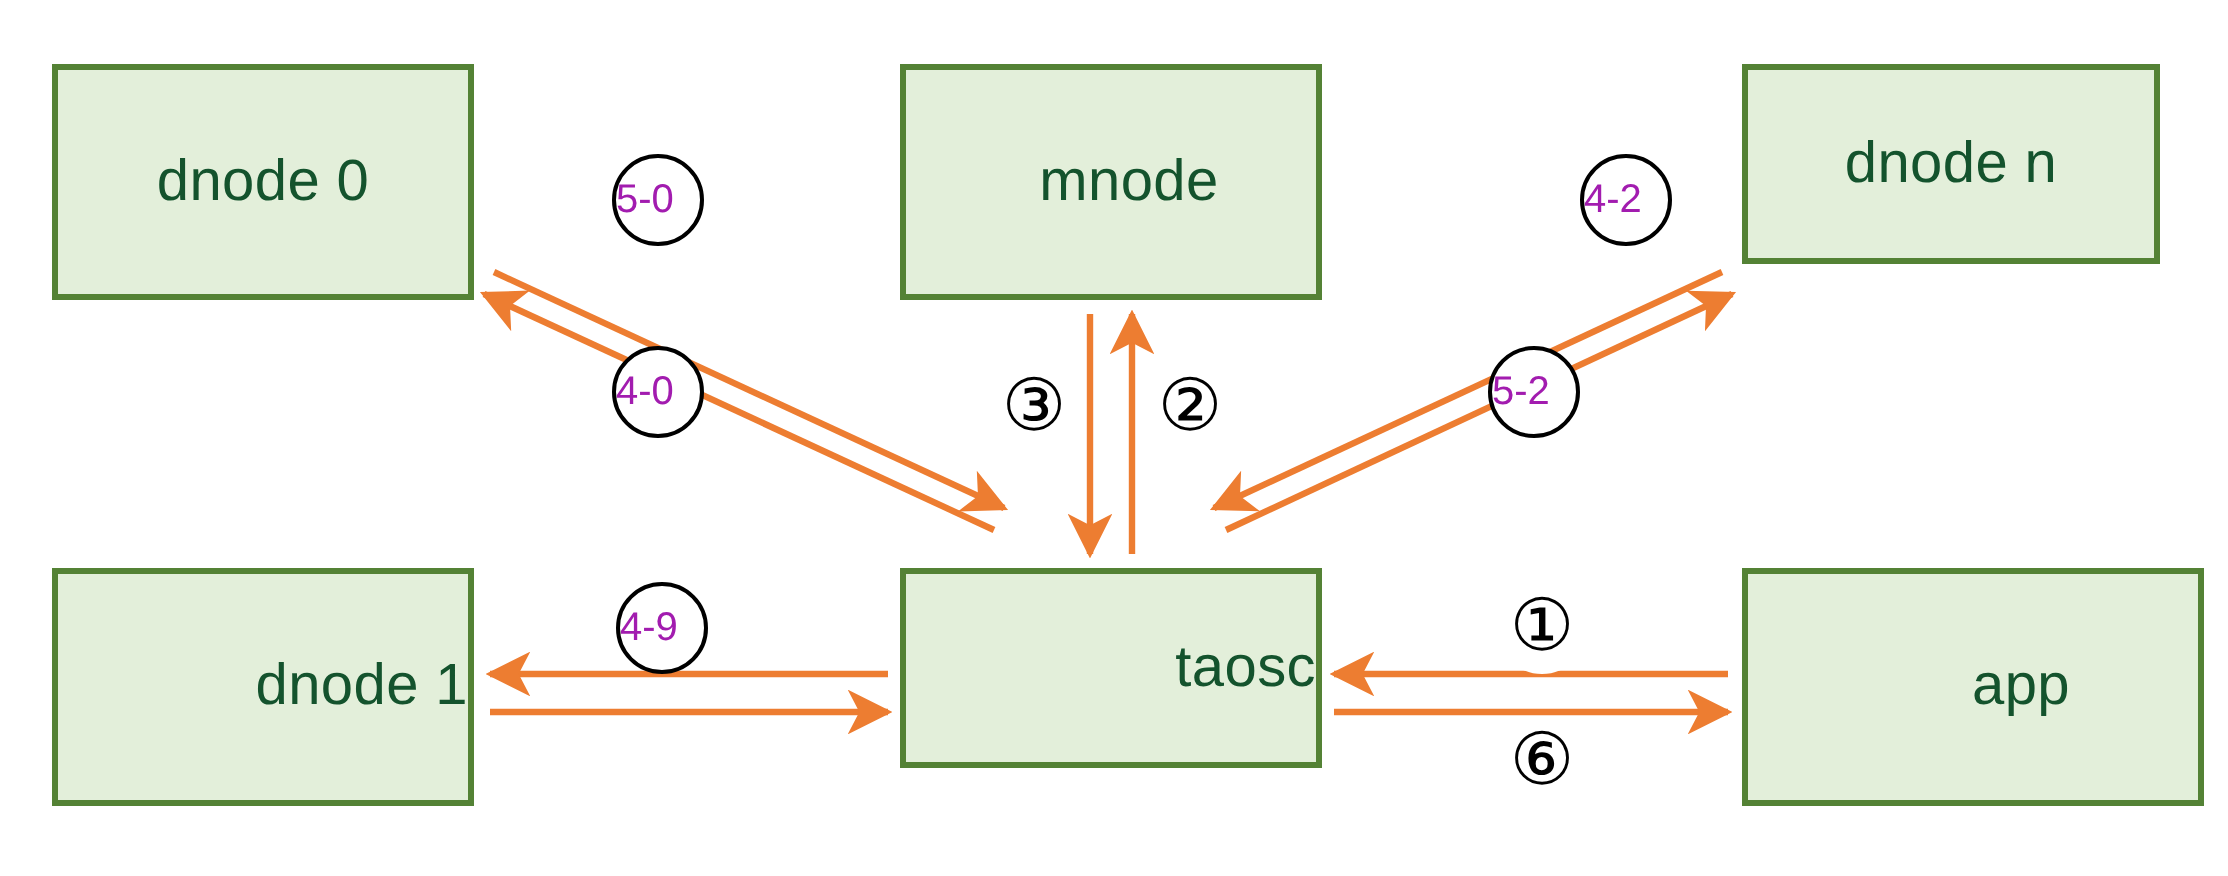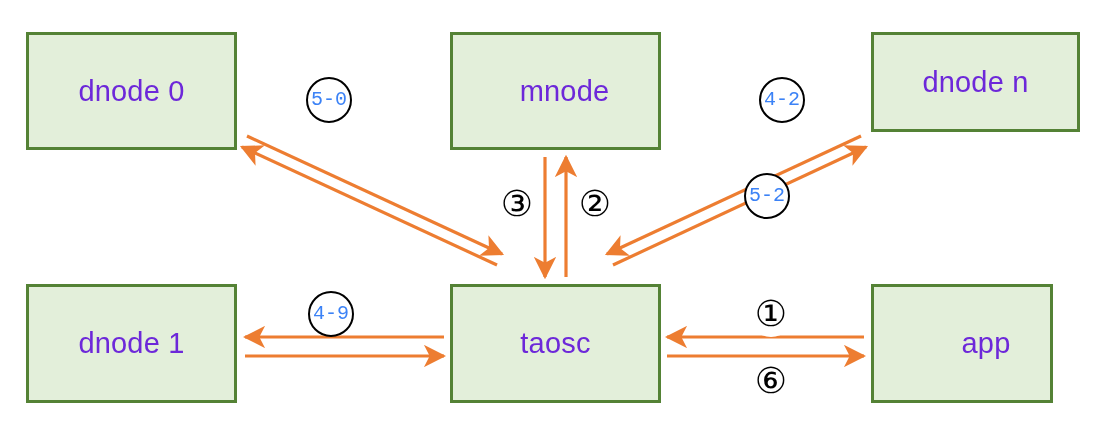--- a/index.html
+++ b/index.html
@@ -31,38 +31,37 @@
     box-sizing: border-box;
     background: #e3efda;
     border: 3px solid #548235;
     display: flex;
     align-items: center;
     justify-content: center;
   }
   .node-label {
     font-family: "Liberation Sans", sans-serif;
     font-size: 29px;
-    color: #6d28d9;
+    color: #14532d;
     line-height: 1;
     letter-spacing: 0.2px;
     white-space: nowrap;
   }
   .edge-badge {
     position: absolute;
     box-sizing: border-box;
     width: 46px;
     height: 46px;
     border-radius: 50%;
     border: 2.6px solid #000000;
     background: #ffffff;
     display: flex;
     align-items: center;
-    justify-content: center;
-    font-family: Liberation Mono, monospace;
-    color: #3b82f6;
+    font-family: Liberation Sans, sans-serif;
+    color: #a21caf;
     z-index: 5;
   }
   .edge-badge .badge-text {
     font-size: 20px;
     line-height: 1;
     white-space: nowrap;
   }
   .glyph-badge {
     position: absolute;
     width: 46px;
@@ -117,46 +116,49 @@
   </div>
 
   <div class="node-box" style="left:450px; top:32px; width:211px; height:118px;padding-left:18px;">
     <span class="node-label">mnode</span>
   </div>
 
   <div class="node-box" style="left:871px; top:32px; width:209px; height:100px;">
     <span class="node-label">dnode n</span>
   </div>
 
-  <div class="node-box" style="left:26px; top:284px; width:211px; height:119px;">
+  <div class="node-box" style="left:26px; top:284px; width:211px; height:119px;justify-content:flex-end;">
     <span class="node-label">dnode 1</span>
   </div>
 
-  <div class="node-box" style="left:450px; top:284px; width:211px; height:119px;">
+  <div class="node-box" style="left:450px; top:284px; width:211px; height:100px;justify-content:flex-end;">
     <span class="node-label">taosc</span>
   </div>
 
-  <div class="node-box" style="left:871px; top:284px; width:182px; height:119px;padding-left:48px;">
+  <div class="node-box" style="left:871px; top:284px; width:231px; height:119px;padding-left:48px;">
     <span class="node-label">app</span>
   </div>
 
   <div class="edge-badge" style="left:306px; top:77px;">
     <span class="badge-text">5-0</span>
   </div>
 
+  <div class="edge-badge" style="left:306px; top:173px;">
+    <span class="badge-text">4-0</span>
+  </div>
 
   <div class="glyph-badge" style="left:494px; top:181px;">
     <span class="badge-glyph">③</span>
   </div>
 
   <div class="glyph-badge" style="left:572px; top:181px;">
     <span class="badge-glyph">②</span>
   </div>
 
-  <div class="edge-badge" style="left:759px; top:77px;">
+  <div class="edge-badge" style="left:790px; top:77px;">
     <span class="badge-text">4-2</span>
   </div>
 
   <div class="edge-badge" style="left:744px; top:173px;">
     <span class="badge-text">5-2</span>
   </div>
 
   <div class="edge-badge" style="left:308px; top:291px;">
     <span class="badge-text">4-9</span>
   </div>

